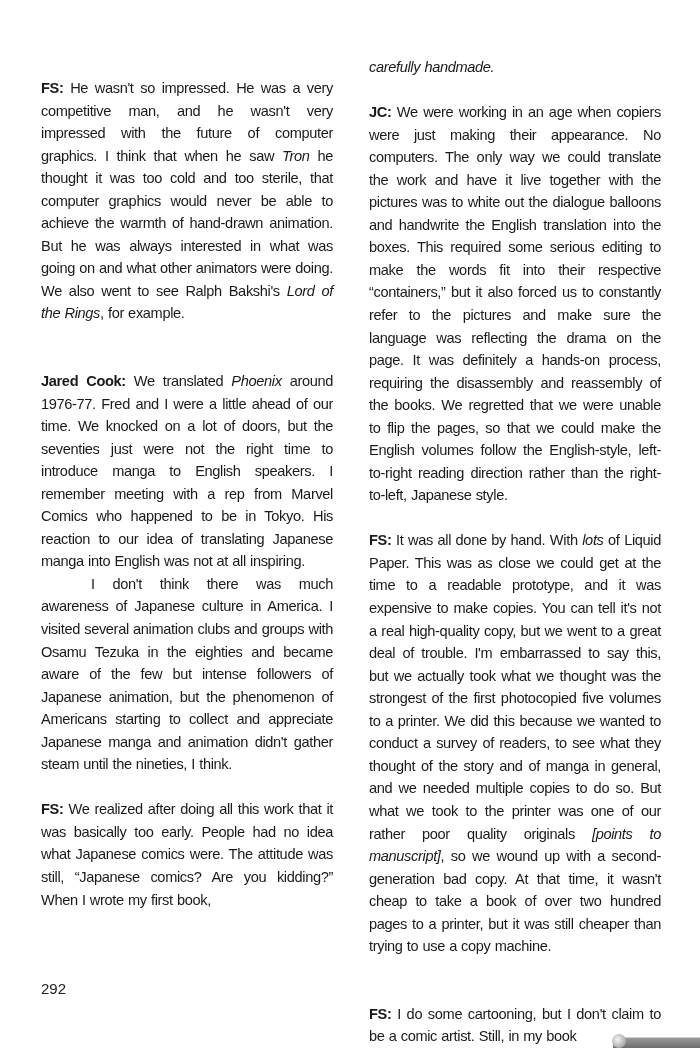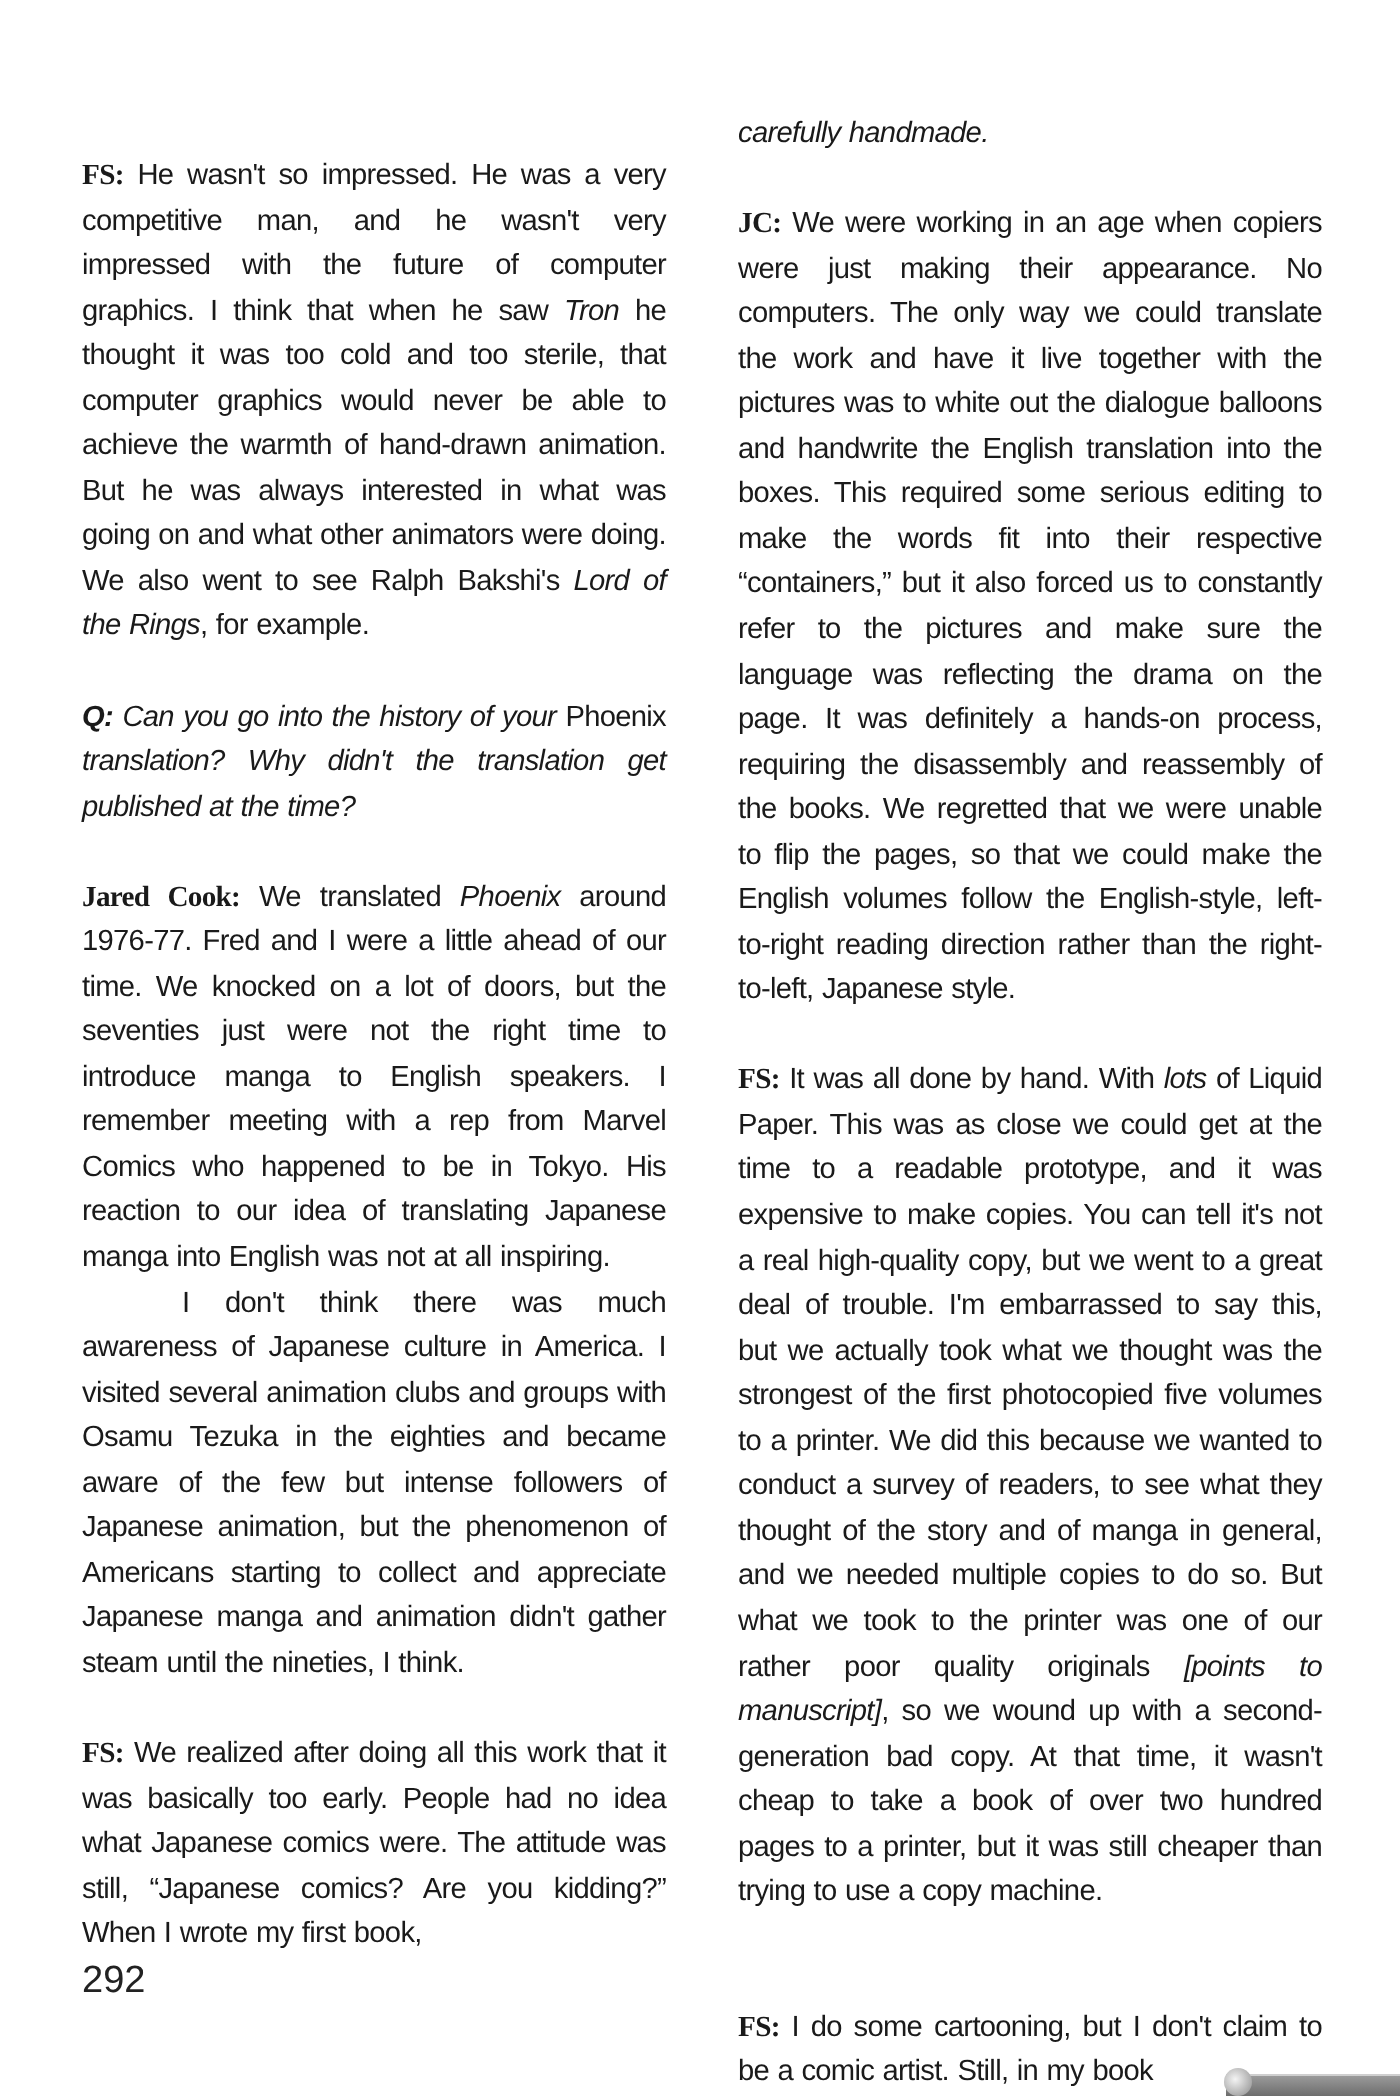--- a/index.html
+++ b/index.html
@@ -10,44 +10,43 @@
     .col {
       position: absolute; top: 0; width: 292px;
       font-size: 14.6px; line-height: 22.55px;
       text-align: justify; letter-spacing: -0.35px; word-spacing: 0.5px;
     }
     .col.left { left: 41px; top: 77px; }
     .col.right { left: 369px; top: 56px; }
     .para { margin: 0; text-indent: 0; }
     .para.indent { text-indent: 50px; }
     .gap { height: 22.5px; }
-    .speaker { font-weight: bold; font-family: Liberation Serif, serif; }
+    .speaker { font-weight: bold; }
     .q { font-style: italic; }
     .q .qlabel { font-weight: bold; font-style: italic; }
     .q .up { font-style: normal; }
     em { }
     .page-number {
-      position: absolute; left: 41px; top: 980px; font-size: 19px; color: #222;
+      position: absolute; left: 41px; top: 980px; font-size: 15px; color: #222;
     }
     .watermark {
       position: absolute; left: 613px; top: 1037px; width: 87px; height: 10px;
       background: linear-gradient(#9a9a9a, #6d6d6d); border-top: 1px solid #cfcfcf;
     }
     .watermark-icon {
       position: absolute; left: 612px; top: 1034px; width: 14px; height: 14px; border-radius: 50%;
       background: radial-gradient(circle at 40% 40%, #f4f4f4, #8a8a8a);
     }
   </style>
 </head>
 <body>
 
 <div class="col left">
   <p class="para"><span class="speaker">FS:</span><span> He wasn't so impressed. He was a very competitive man, and he wasn't very impressed with the future of computer graphics. I think that when he saw </span><em>Tron</em><span> he thought it was too cold and too sterile, that computer graphics would never be able to achieve the warmth of hand-drawn animation. But he was always interested in what was going on and what other animators were doing. We also went to see Ralph Bakshi's </span><em>Lord of the Rings</em><span>, for example.</span></p>
   <div class="gap"></div>
-  <p class="para q"><span class="qlabel">Q:</span><span> Can you go into the history of your </span><span class="up">Phoenix</span><span> translation? Why didn't the translation get published at the time?</span></p>
   <div class="gap"></div>
   <p class="para"><span class="speaker">Jared Cook:</span><span> We translated </span><em>Phoenix</em><span> around 1976-77. Fred and I were a little ahead of our time. We knocked on a lot of doors, but the seventies just were not the right time to introduce manga to English speakers. I remember meeting with a rep from Marvel Comics who happened to be in Tokyo. His reaction to our idea of translating Japanese manga into English was not at all inspiring.</span></p>
   <p class="para indent">I don't think there was much awareness of Japanese culture in America. I visited several animation clubs and groups with Osamu Tezuka in the eighties and became aware of the few but intense followers of Japanese animation, but the phenomenon of Americans starting to collect and appreciate Japanese manga and animation didn't gather steam until the nineties, I think.</p>
   <div class="gap"></div>
   <p class="para"><span class="speaker">FS:</span><span> We realized after doing all this work that it was basically too early. People had no idea what Japanese comics were. The attitude was still, “Japanese comics? Are you kidding?” When I wrote my first book, </span></p>
 
 </div>
 
 <div class="col right">
   <p class="para q">carefully handmade.</p>

